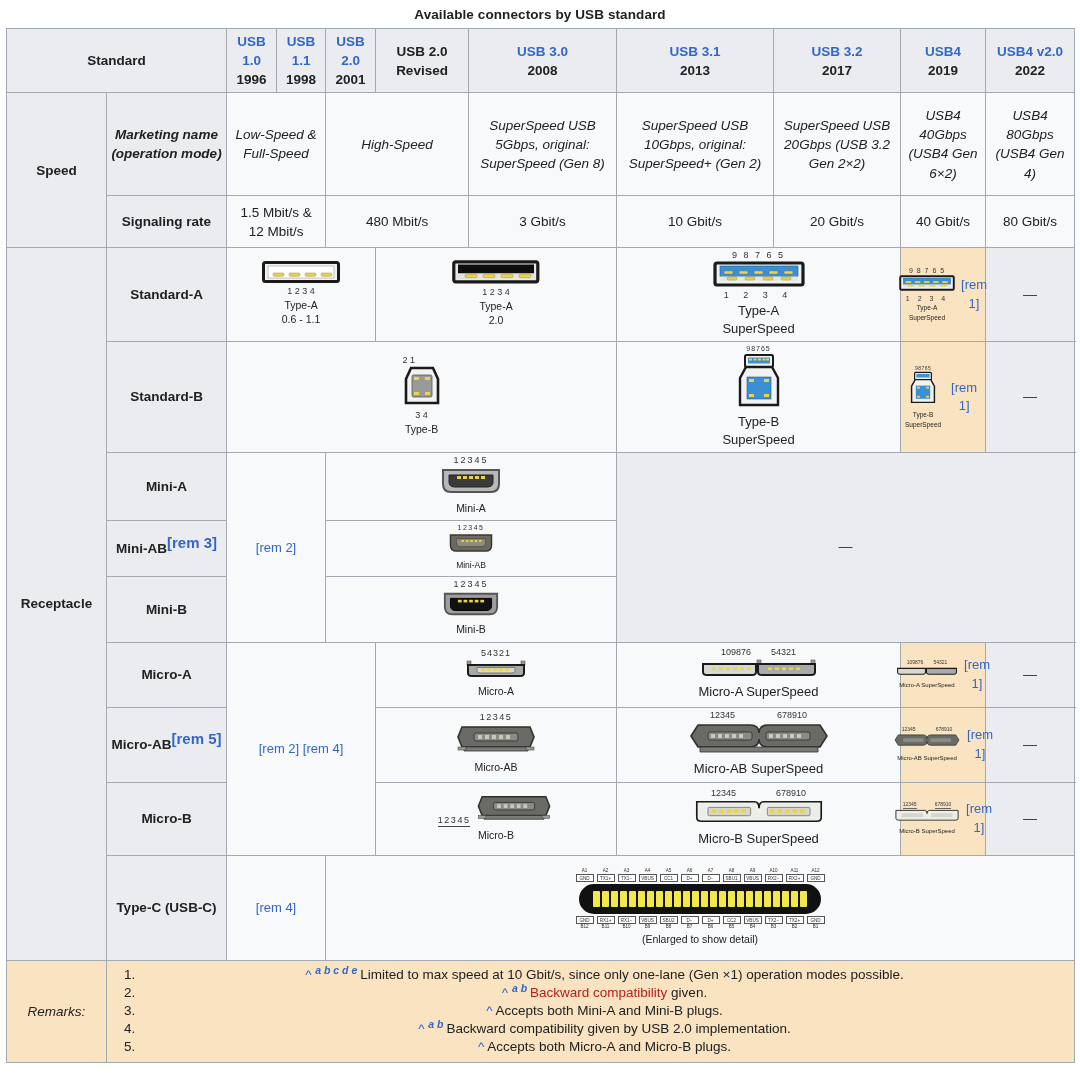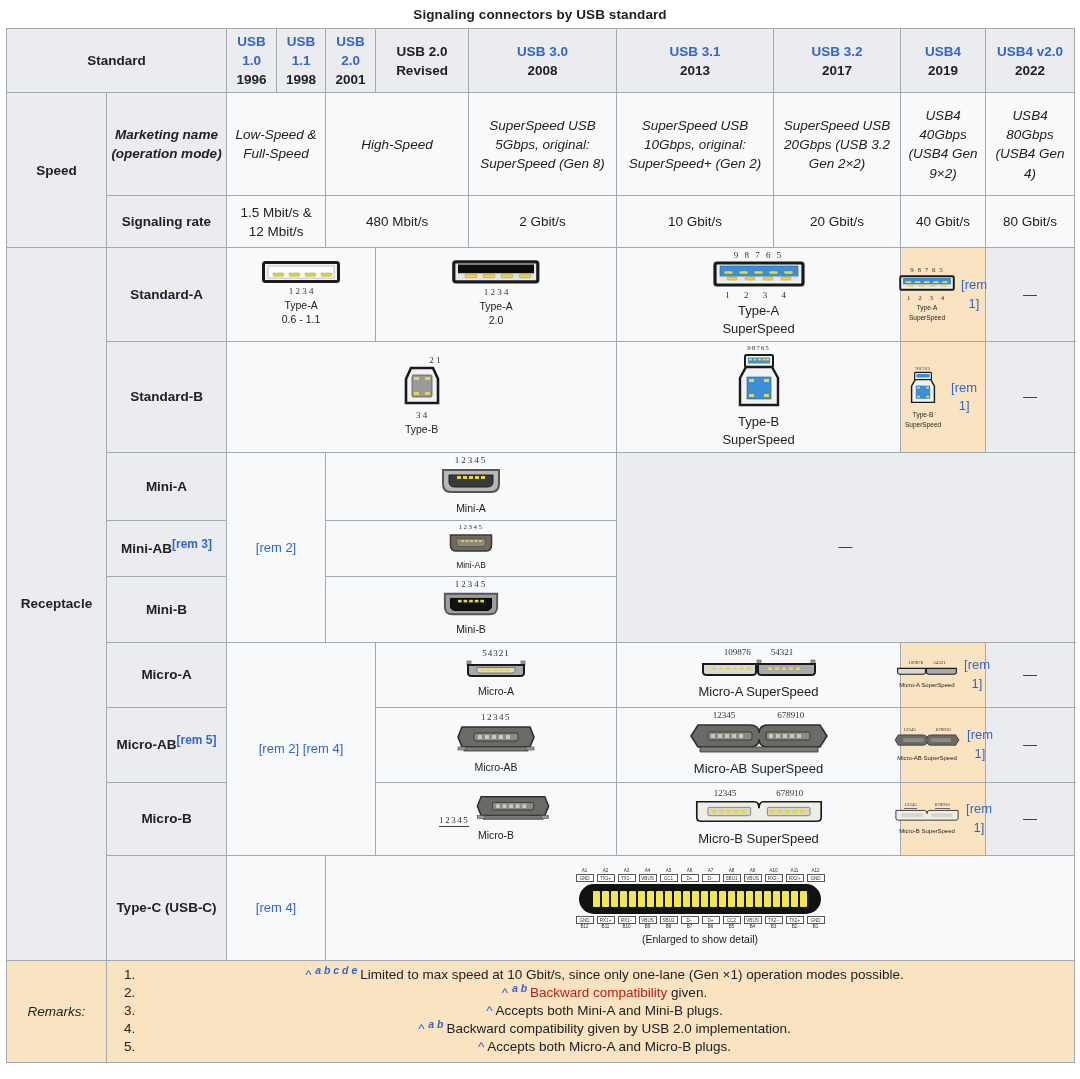--- a/index.html
+++ b/index.html
@@ -48,36 +48,36 @@
   .sidehdr {
     background: #eaecf0;
     font-weight: bold;
     font-size: 15px;
   }
   .ital { font-style: italic; }
   .cell-white { background: #f8f9fa; }
   .cell-grey { background: #eaecf0; }
   .cell-orange { background: #fae3c0; }
   .sup {
-    font-size: 12px;
+    font-size: 15px;
     vertical-align: super;
     color: #3366cc;
     line-height: 0;
   }
   .rem {
     color: #3366cc;
     font-size: 13px;
   }
   .dash { color: #444; font-size: 14px; }
   .mk { font-style: italic; font-size: 13.5px; }
   
   .fig { display: inline-block; text-align: center; line-height: 1.1; }
   .figcap { font-size: 10.5px; color: #222; margin-top: 2px; line-height: 1.2; }
   .figcap.big { font-size: 13px; }
-  .pinrow { font-size: 9px; color: #333; letter-spacing: 2px; font-family: Liberation Serif, serif; }
+  .pinrow { font-size: 9px; color: #333; letter-spacing: 2px; font-family: Liberation Sans, sans-serif; }
   .pinrow.sm { font-size: 7px; letter-spacing: 1px; }
   .inline-wrap { display: flex; align-items: center; justify-content: center; gap: 6px; }
   
   .remarks-cell {
     background: #fae3c0;
     text-align: left;
     padding: 8px 10px 8px 18px;
     font-size: 13.5px;
   }
   .remarks-label {
@@ -100,21 +100,21 @@
     width: 242px; height: 30px; border: 4px solid #111; border-radius: 15px;
     background: #111; margin: 2px auto; display: flex; align-items: center;
     justify-content: center; gap: 2px; padding: 0 8px;
   }
   .tc-pin { width: 7px; height: 16px; background: #f2e84a; border-radius: 1px; }
   .enlarged { font-size: 10.5px; margin-top: 1px; }
 </style>
 </head>
 <body>
 
-<div id="caption">Signaling connectors by USB standard</div>
+<div id="caption">Available connectors by USB standard</div>
 
 <table class="wt">
   <colgroup>
     <col style="width:100px">
       <col style="width:120px">
     <col style="width:50px">
       <col style="width:49px">
       <col style="width:50px">
     <col style="width:93px">
       <col style="width:148px">
@@ -166,29 +166,29 @@
   </tr>
 
   <tr>
     <th class="sidehdr" rowspan="2">Speed</th>
     <th class="rowhdr ital" style="font-size:13.5px">Marketing name (operation mode)</th>
     <td class="cell-white mk" colspan="2" style="height:103px">Low-Speed &amp; Full-Speed</td>
     <td class="cell-white mk" colspan="2">High-Speed</td>
     <td class="cell-white mk">SuperSpeed USB 5Gbps, original: SuperSpeed (Gen 8)</td>
     <td class="cell-white mk">SuperSpeed USB 10Gbps, original: SuperSpeed+ (Gen 2)</td>
     <td class="cell-white mk">SuperSpeed USB 20Gbps (USB 3.2 Gen 2×2)</td>
-    <td class="cell-white mk">USB4 40Gbps (USB4 Gen 9×2)</td>
+    <td class="cell-white mk">USB4 40Gbps (USB4 Gen 6×2)</td>
     <td class="cell-white mk">USB4 80Gbps (USB4 Gen 4)</td>
   </tr>
 
   <tr>
     <th class="rowhdr" style="font-size:13.5px">Signaling rate</th>
     <td class="cell-white" colspan="2" style="height:52px">1.5 Mbit/s &amp; 12 Mbit/s</td>
     <td class="cell-white" colspan="2">480 Mbit/s</td>
-    <td class="cell-white">2 Gbit/s</td>
+    <td class="cell-white">3 Gbit/s</td>
     <td class="cell-white">10 Gbit/s</td>
     <td class="cell-white">20 Gbit/s</td>
     <td class="cell-white">40 Gbit/s</td>
     <td class="cell-white">80 Gbit/s</td>
   </tr>
 
   <tr>
     <th class="sidehdr" rowspan="9">Receptacle</th>
     <th class="rowhdr">Standard-A</th>
     <td class="cell-white" colspan="3" style="height:87px">
@@ -279,21 +279,21 @@
     </td>
     <td class="cell-grey" colspan="2">
       <span class="dash">—</span>
     </td>
   </tr>
 
   <tr>
     <th class="rowhdr">Standard-B</th>
     <td class="cell-white" colspan="5" style="height:85px">
       <div class="fig">
-        <div class="pinrow" style="letter-spacing:0;text-align:right">2  1</div>
+        <div class="pinrow" style="letter-spacing:0;text-align:left">2  1</div>
         <svg width="38" height="42" viewBox="0 0 38 42">
           <path d="M3 14 L8 3 L30 3 L35 14 L35 38 L3 38 Z" fill="#f2f2f2" stroke="#1a1a1a" stroke-width="2.6"></path>
           <rect x="9" y="10" width="20" height="22" rx="1.5" fill="#9a9a9a" stroke="#555" stroke-width=".8"></rect>
           <rect x="11" y="12" width="5" height="3" fill="#ead44a"></rect>
               <rect x="22" y="12" width="5" height="3" fill="#ead44a"></rect>
           <rect x="11" y="27" width="5" height="3" fill="#ead44a"></rect>
               <rect x="22" y="27" width="5" height="3" fill="#ead44a"></rect>
         </svg>
         <div class="pinrow" style="letter-spacing:0">3  4</div>
         <div class="figcap">Type-B</div>

